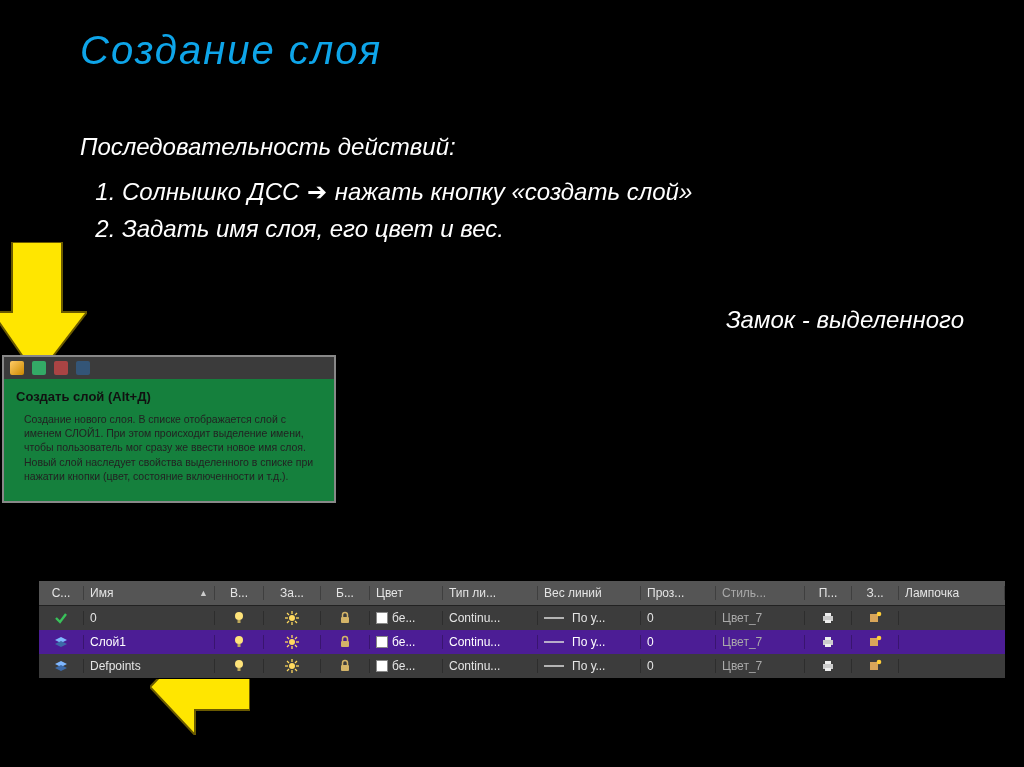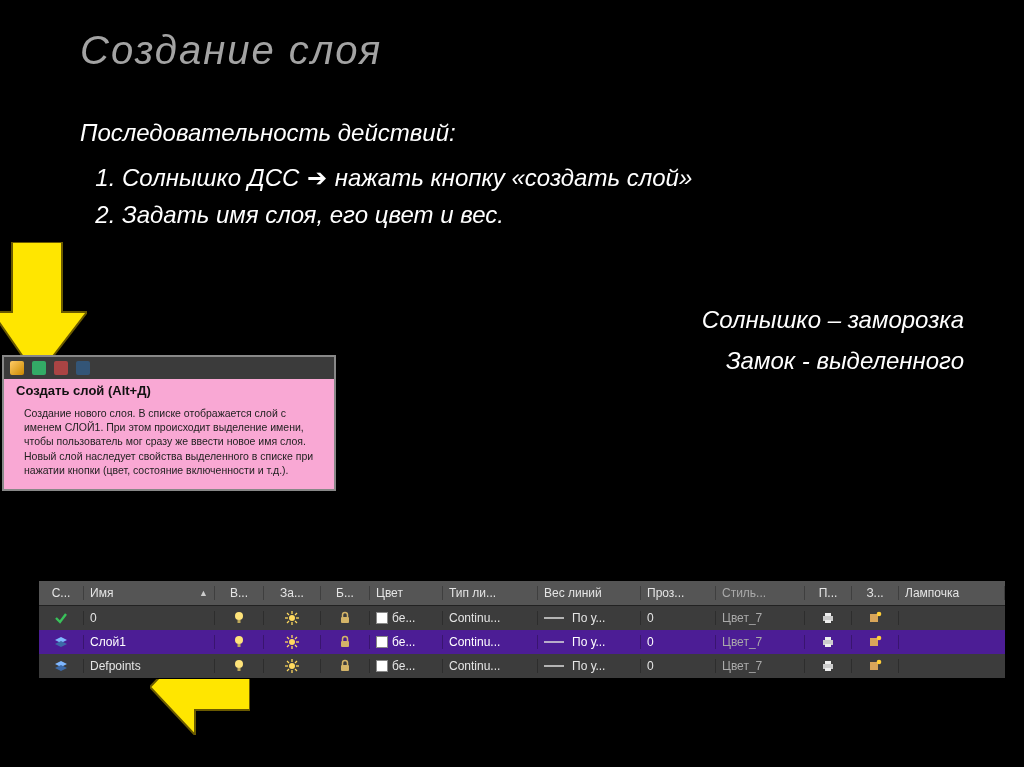--- a/index.html
+++ b/index.html
@@ -15,30 +15,30 @@
   .r4{transform:translate(-50%,-50%) rotate(80deg)}
   .r5{transform:translate(-50%,-50%) rotate(100deg)}
   .r6{transform:translate(-50%,-50%) rotate(130deg)}
   .r7{transform:translate(-50%,-50%) rotate(160deg)}
   .r8{transform:translate(-50%,-50%) rotate(200deg)}
   .r9{transform:translate(-50%,-50%) rotate(250deg)}
   .r10{transform:translate(-50%,-50%) rotate(300deg)}
   .r11{transform:translate(-50%,-50%) rotate(340deg)}
   
   .slide{position:absolute;inset:0}
-  .title{position:absolute;left:80px;top:28px;font-size:40px;color:#a3a3a3;font-style:italic;letter-spacing:2px}
-  .body{position:absolute;left:80px;top:114px;right:40px;font-size:24px;line-height:1.55;font-style:italic}
+  .title{position:absolute;left:80px;top:28px;font-size:40px;color:#0ea5e9;font-style:italic;letter-spacing:2px}
+  .body{position:absolute;left:80px;top:128px;right:40px;font-size:24px;line-height:1.55;font-style:italic}
   .body ol{margin:8px 0 0 0;padding-left:42px}
   .arrow-inline{display:inline-block;width:22px;text-align:center;font-style:normal}
   .legend{position:absolute;right:60px;top:300px;text-align:right;font-style:italic;font-size:24px;line-height:1.7}
   
   .card-wrap{position:absolute;left:2px;top:355px;width:330px;border:2px solid #888}
   .toolbar{height:22px;background:#3b3b3b;display:flex;align-items:center;gap:8px;padding:0 6px}
   .tbicon{width:14px;height:14px;border-radius:2px}
-  .card{background:#f9a8d4;color:#111;padding:4px 12px}
+  .card{background:#15803d;color:#111;padding:10px 12px}
   .card h4{margin:0 0 6px 0;font-size:13px;font-style:normal}
   .card p{margin:8px;font-size:10.5px;line-height:1.35;color:#222;font-style:normal}
   
   .yarrow{position:absolute;filter:drop-shadow(2px 3px 3px rgba(0,0,0,.7))}
   
   .layer-panel{position:absolute;left:38px;right:18px;top:580px;background:#2f2f2f;border:1px solid #000;font-style:normal}
   .lhdr,.lrow{display:flex;align-items:center;height:24px;font-size:12px;color:#e5e5e5}
   .lhdr{background:#555;border-bottom:1px solid #222}
   .lcell{padding:0 6px;white-space:nowrap;overflow:hidden;text-overflow:ellipsis;display:flex;align-items:center;gap:4px;border-right:1px solid rgba(0,0,0,.25)}
   .c-st{width:32px;justify-content:center}
@@ -87,21 +87,20 @@
       <li>
         <span>Солнышко ДСС </span><span class="arrow-inline">➔</span><span> нажать кнопку «создать слой»</span>
       </li>
       <li>
         <span>Задать имя слоя, его цвет и вес.</span>
       </li>
     </ol>
   </div>
 
   <div class="legend">
-    <div>Солнышко – заморозка</div>
     <div>Замок - выделенного</div>
   </div>
 
   <svg class="yarrow" style="left:-8px;top:242px" width="95" height="135" viewBox="0 0 95 135">
     <polygon points="20,0 70,0 70,70 95,70 45,135 0,70 20,70" fill="#ffe600" stroke="#6a5a00" stroke-width="2"></polygon>
   </svg>
   <svg class="yarrow" style="left:150px;top:640px" width="100" height="95" viewBox="0 0 100 95">
     <polygon points="100,70 45,70 45,95 0,47 45,0 45,25 100,25" fill="#ffe600" stroke="#6a5a00" stroke-width="2"></polygon>
   </svg>
 

